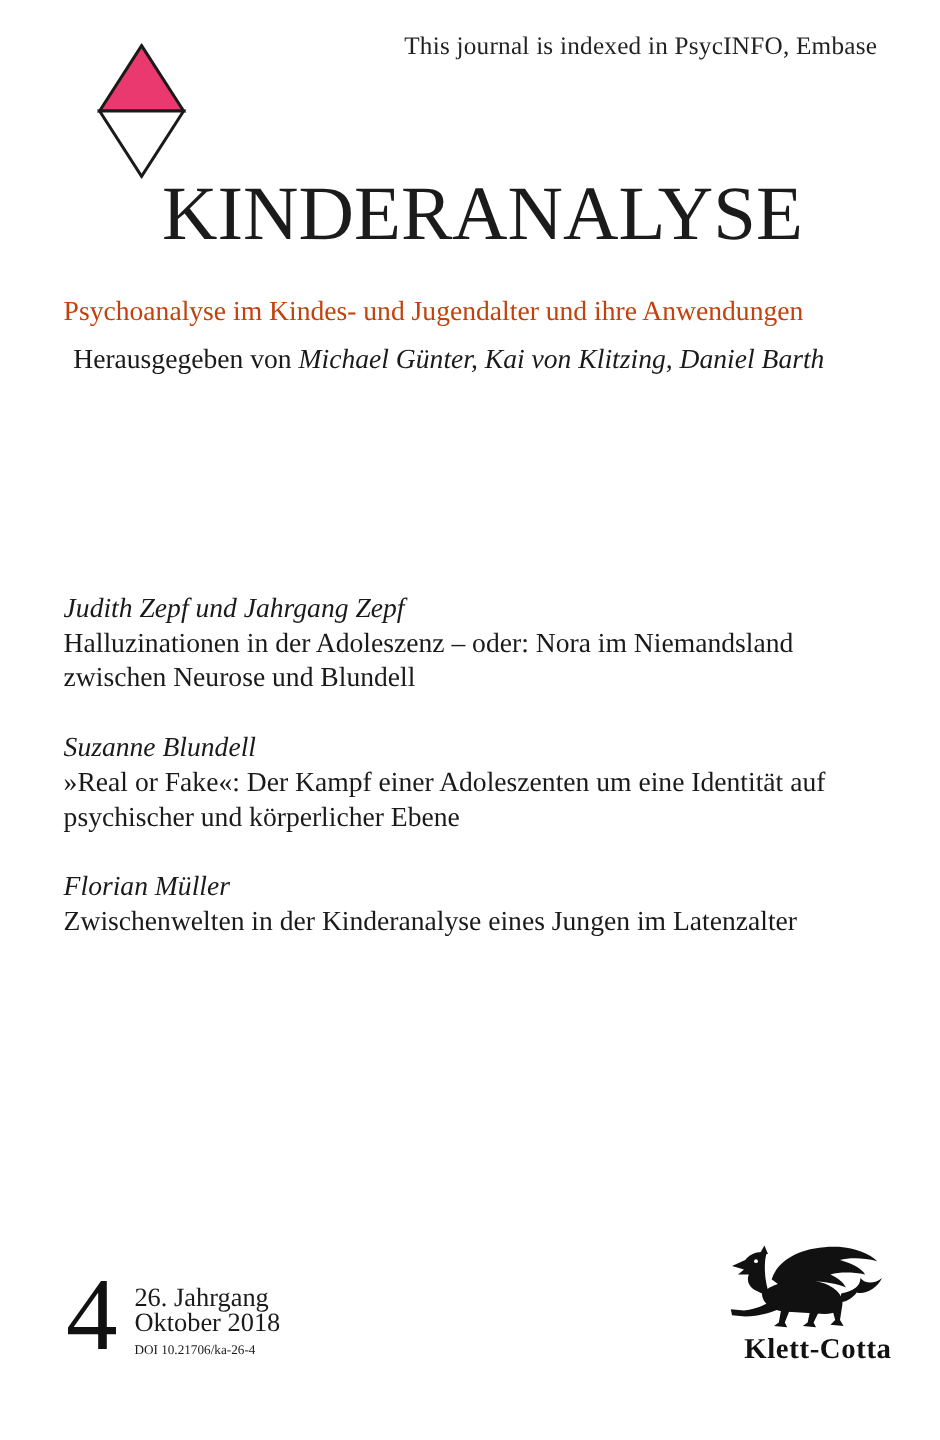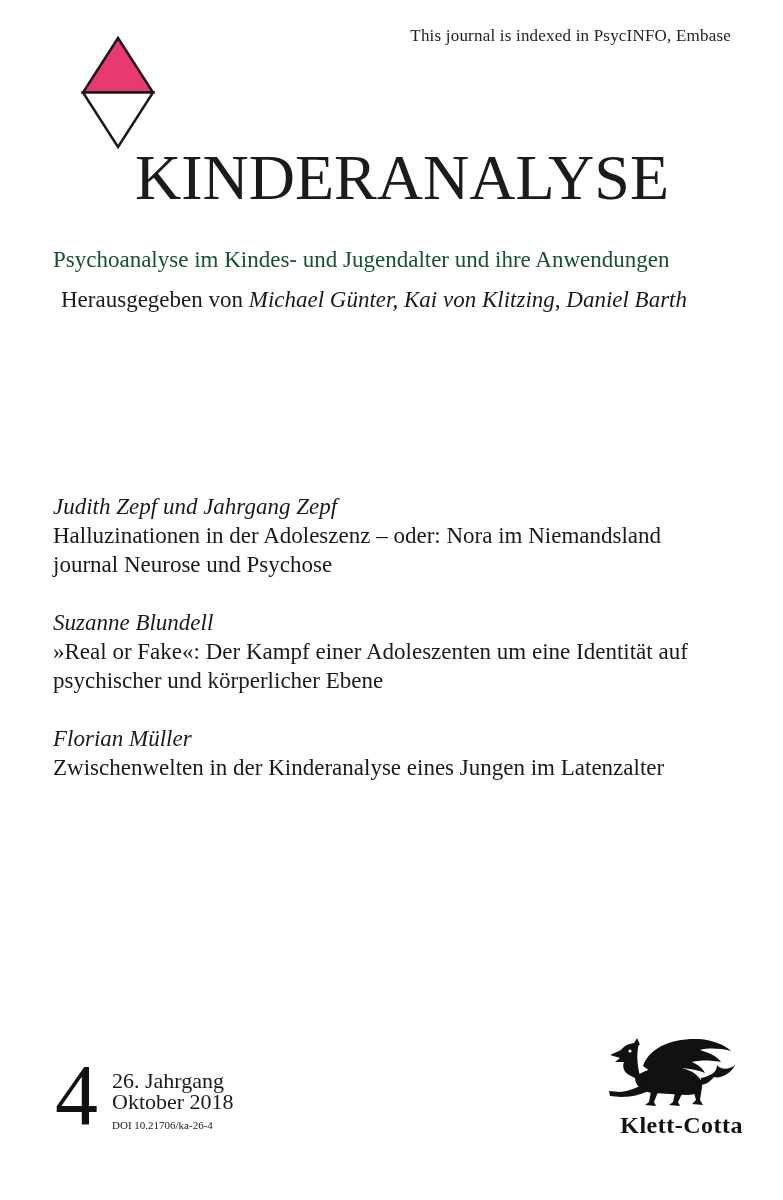--- a/index.html
+++ b/index.html
@@ -11,21 +11,21 @@
     width: 783px;
     height: 1200px;
     background: #ffffff;
     overflow: hidden;
   }
 
   .indexing-note {
     position: absolute;
     top: 26px;
     right: 52px;
-    font-size: 17px;
+    font-size: 21px;
     letter-spacing: 0.2px;
     color: #222222;
   }
 
   .logo {
     position: absolute;
     top: 36px;
     left: 80px;
     width: 76px;
     height: 113px;
@@ -43,21 +43,21 @@
     color: #1b1b1b;
     white-space: nowrap;
     text-align: center;
   }
 
   .journal-subtitle {
     position: absolute;
     top: 247px;
     left: 53px;
     font-size: 23px;
-    color: #14532d;
+    color: #c2410c;
     white-space: nowrap;
   }
 
   .editors-line {
     position: absolute;
     top: 287px;
     left: 61px;
     font-size: 23px;
     white-space: nowrap;
   }
@@ -136,21 +136,21 @@
 
   <div class="journal-subtitle">Psychoanalyse im Kindes- und Jugendalter und ihre Anwendungen</div>
 
   <div class="editors-line"><span>Herausgegeben von</span> <span class="names">Michael Günter, Kai von Klitzing, Daniel Barth</span></div>
 
   <div class="article-list">
 
     <div class="article">
       <div class="authors">Judith Zepf und Jahrgang Zepf</div>
       <div class="title">Halluzinationen in der Adoleszenz – oder: Nora im Niemandsland
-journal Neurose und Psychose</div>
+zwischen Neurose und Blundell</div>
     </div>
 
     <div class="article">
       <div class="authors">Suzanne Blundell</div>
       <div class="title">»Real or Fake«: Der Kampf einer Adoleszenten um eine Identität auf
 psychischer und körperlicher Ebene</div>
     </div>
 
     <div class="article">
       <div class="authors">Florian Müller</div>

